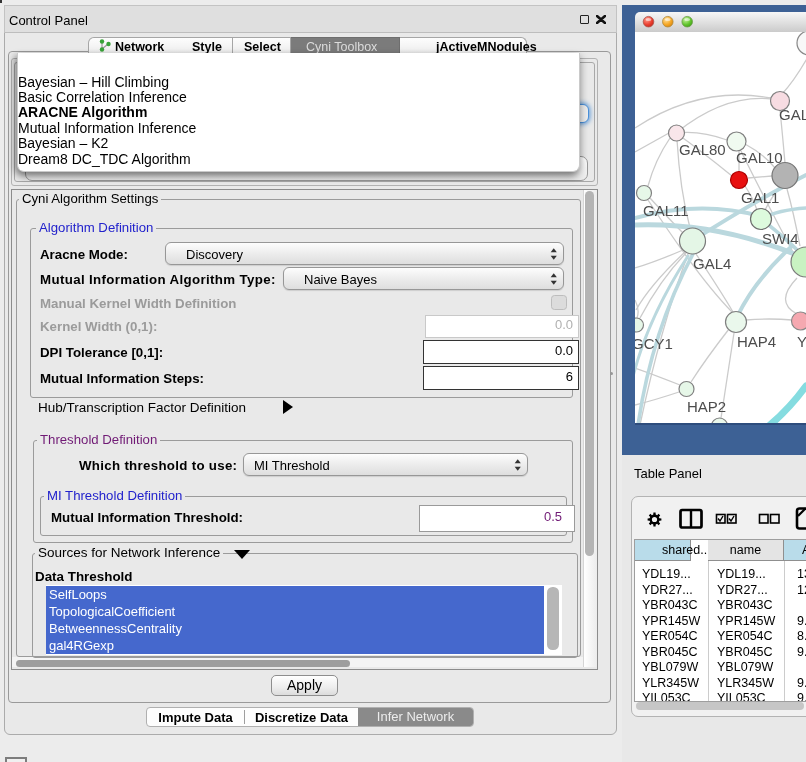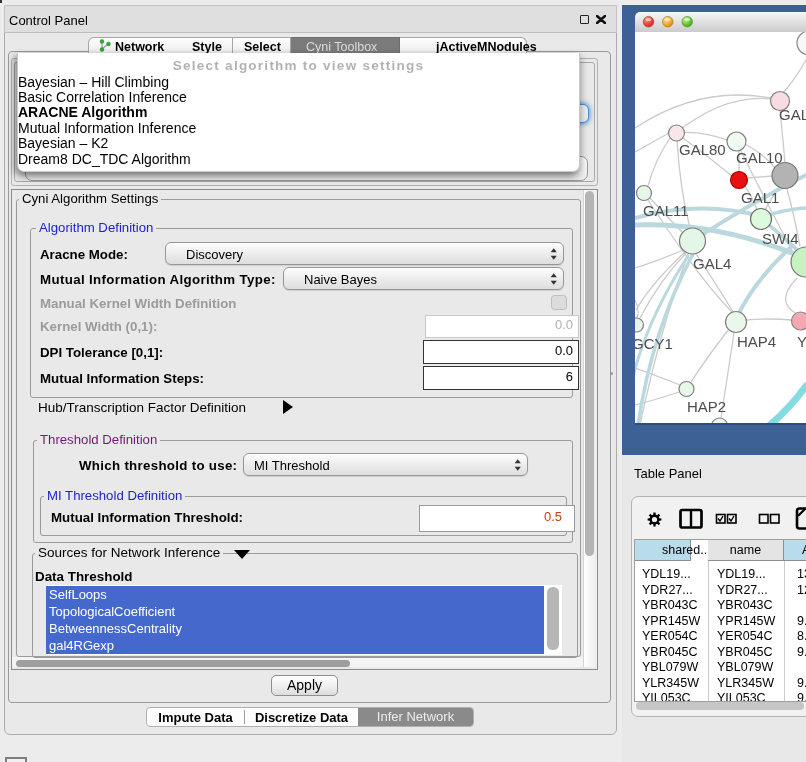--- a/index.html
+++ b/index.html
@@ -107,21 +107,21 @@
 <svg class="step" viewBox="0 0 9 14">
       <path d="M4.5 0 L8.2 5 H0.8 Z" fill="#333"></path>
       <path d="M4.5 14 L8.2 9 H0.8 Z" fill="#333"></path>
     </svg>
   </div>
 
 <div class="grp" style="left:40px;top:496px;width:525px;height:38px;"></div>
 <div class="gtitle" style="left:44px;top:489px;color:#2222cc;">MI Threshold Definition</div>
 
 <div class="lbl" style="left:51px;top:510px;">Mutual Information Threshold:</div>
-<div class="field" style="left:419px;top:505px;width:142px;height:22px;border:1px solid #9a9a9a;color:#c2410c;padding:3px 12px 0 0;">0.5</div>
+<div class="field" style="left:419px;top:505px;width:142px;height:22px;border:1px solid #9a9a9a;color:#701a75;padding:3px 12px 0 0;">0.5</div>
 
 <div class="grp" style="left:32px;top:553px;width:544px;height:103px;"></div>
 <div class="gtitle" style="left:35px;top:546px;font-size:13.5px;">Sources for Network Inference</div>
 <svg class="abs" style="left:234px;top:549px;" width="16px" height="11" viewBox="0 0 16 11">
     <path d="M0 1 L16 1 L8 10 Z" fill="#000"></path>
   </svg>
 
 <div class="lbl" style="left:35px;top:569px;font-size:13.4px;">Data Threshold</div>
 <div class="abs" style="left:46px;top:585px;width:516px;height:70px;background:#fff;overflow:hidden;">
   <div style="position:absolute;left:0;top:1px;width:497.5px;height:68px;background:#4568cd;"></div>
@@ -299,15 +299,14 @@
 9.
 8.
 9.
 
 9.
 9.</div>
 </div>
 <div class="abs" style="left:636px;top:702px;width:168px;height:8px;background:#c6c6c6;border-radius:4px;"></div>
 
 <div class="abs" style="left:17px;top:53px;width:561px;height:118px;background:#fff;border:1px solid #cacaca;border-top:none;border-radius:0 0 7px 7px;box-shadow:0 4px 9px rgba(0,0,0,.4),-3px 3px 6px rgba(0,0,0,.22);z-index:50;">
-  <div style="position:absolute;left:0;top:4.5px;width:100%;text-align:center;font-size:13.5px;font-weight:bold;letter-spacing:1.25px;color:#b2b2b2;">Select algorithm to view settings</div>
   <div style="position:absolute;left:0px;top:21.5px;font-size:14px;line-height:15.45px;color:#000;white-space:nowrap;">Bayesian – Hill Climbing<br>Basic Correlation Inference<br><span class="b">ARACNE Algorithm</span><br>Mutual Information Inference<br>Bayesian – K2<br>Dream8 DC_TDC Algorithm</div>
 </div>
 
 </body></html>

